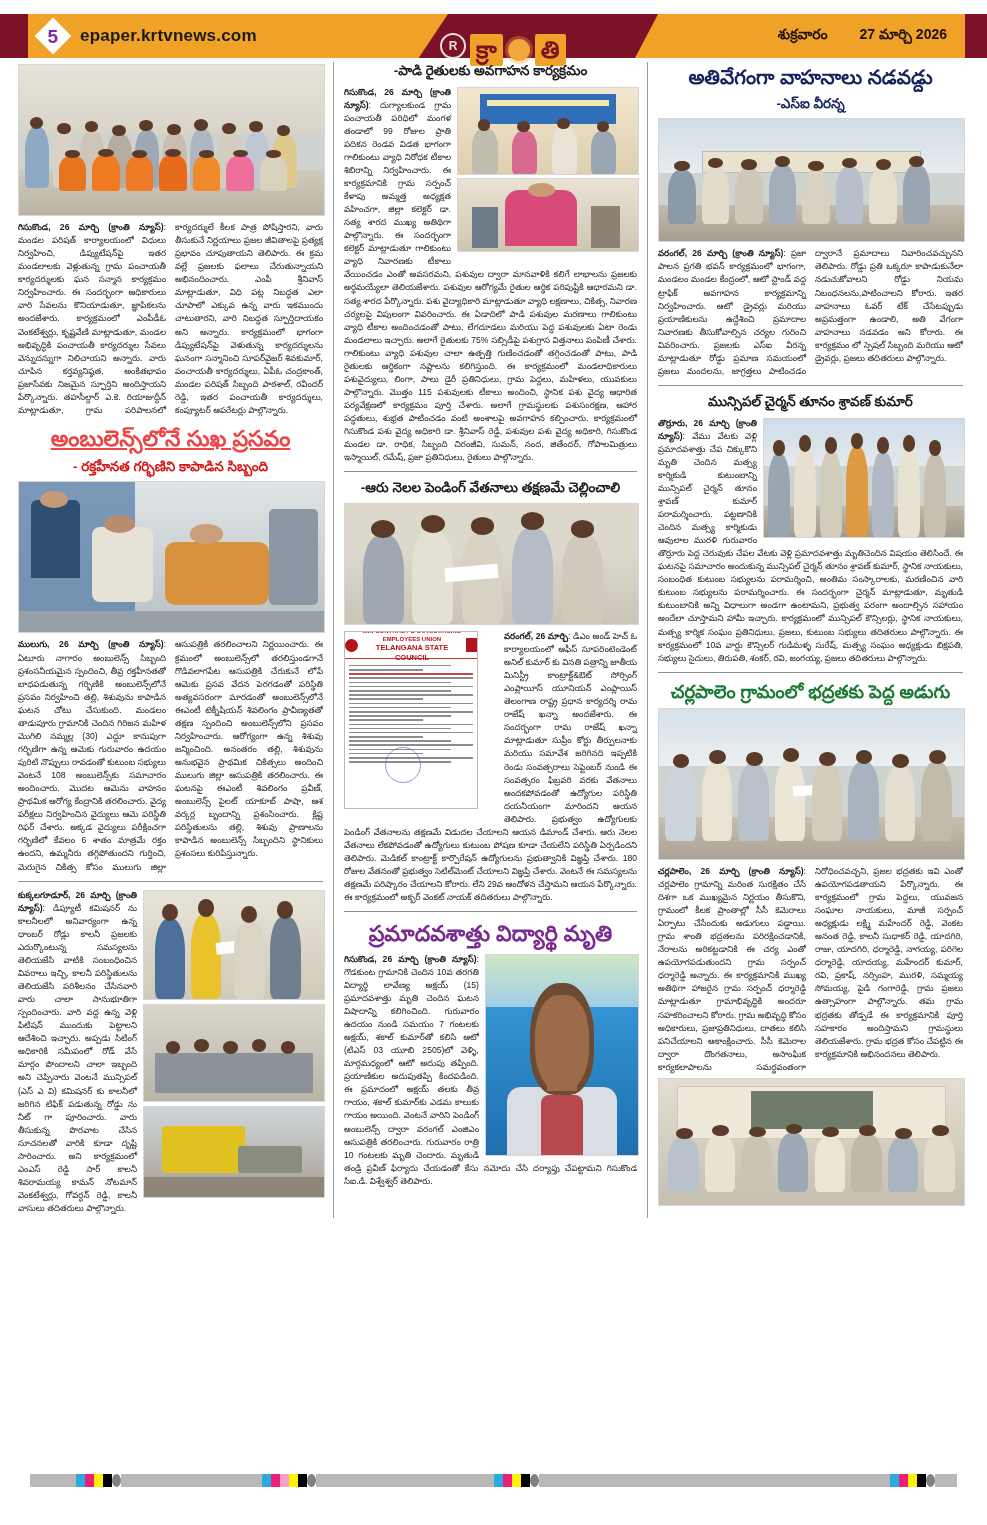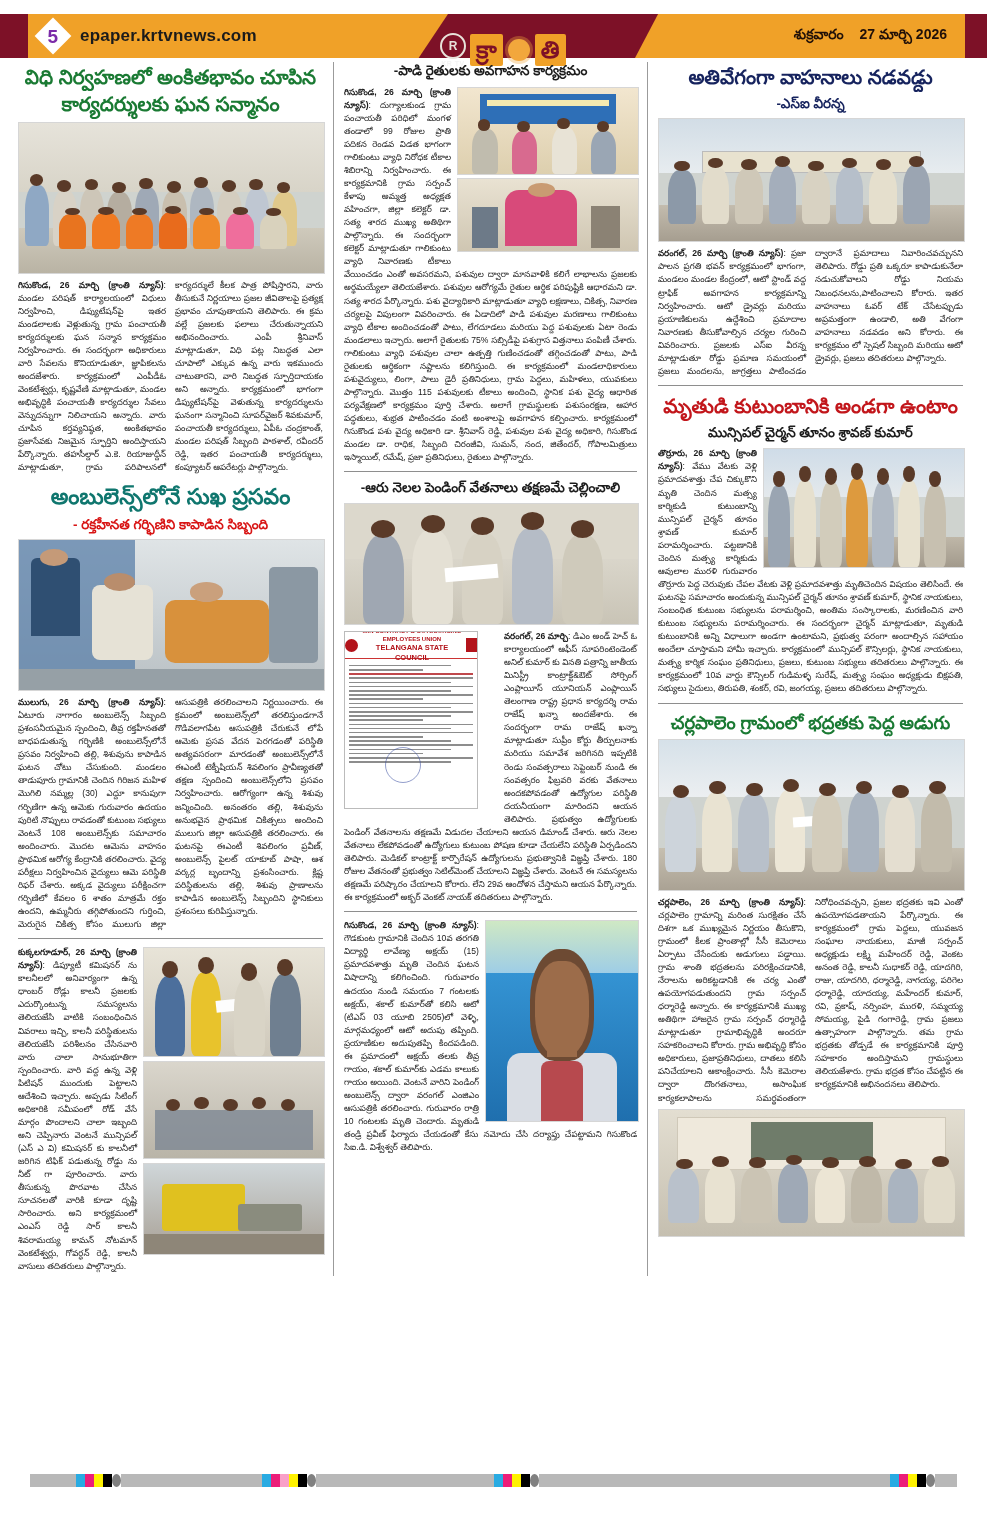--- a/index.html
+++ b/index.html
@@ -12,21 +12,21 @@
   .mast-left{position:absolute;left:28px;top:0;height:44px;width:420px;background:#f0a128;
              clip-path:polygon(0 0,100% 0,93% 100%,0 100%);display:flex;align-items:center;}
   .diamond{width:26px;height:26px;background:#fff;transform:rotate(45deg);margin-left:12px;
            display:flex;align-items:center;justify-content:center;flex:none;}
   .diamond span{transform:rotate(-45deg);color:#7b2ba8;font-weight:bold;font-size:19px;line-height:1;}
   .mast-url{margin-left:14px;font-weight:bold;font-size:17px;color:#1b1b1b;letter-spacing:.2px;}
   .mast-right{position:absolute;right:22px;top:0;height:44px;width:330px;background:#f0a128;
               clip-path:polygon(7% 0,100% 0,100% 100%,0 100%);display:flex;align-items:center;
               justify-content:flex-end;padding-right:18px;box-sizing:border-box;}
   .mast-date{font-size:14px;font-weight:bold;color:#201008;}
-  .mast-date .dt{margin-left:12px;text-align:center;}
+  .mast-date .dt{margin-left:28px;text-align:center;}
   .logo{position:absolute;left:440px;top:14px;height:44px;display:flex;align-items:center;}
   .logo-krtv{display:flex;flex-direction:column;align-items:center;justify-content:center;
              color:#f3f3f3;margin:0 4px 0 0;}
   .logo-ring{width:22px;height:22px;border:2px solid #e8e2da;border-radius:50%;display:flex;
              align-items:center;justify-content:center;font-size:12px;font-weight:bold;color:#e8e2da;}
   .logo-sub{font-size:7px;font-weight:bold;letter-spacing:.5px;margin-top:1px;}
   .logo-word{background:#f0a128;color:#7d1127;font-weight:bold;font-size:24px;padding:1px 6px;
              border-radius:2px;line-height:30px;}
   .logo-sun{width:22px;height:22px;border-radius:50%;background:#f2a73c;margin:0 5px;
             box-shadow:0 0 0 3px rgba(242,167,60,.35);}
@@ -39,21 +39,21 @@
   .col.c1{padding-right:10px;}
   .col.c2{padding:0 10px;border-left:1px solid #9b9b9b;border-right:1px solid #9b9b9b;}
   .col.c3{padding-left:10px;}
 
   
   h1.hl{margin:2px 0 4px;font-size:20px;line-height:1.34;text-align:center;font-weight:bold;}
   h2.sub{margin:0 0 6px;font-size:13.5px;line-height:1.3;text-align:center;font-weight:bold;color:#1c1c1c;}
   .hl.green{color:#1a7a33;}
   .hl.orange{color:#e8531a;}
   .hl.navy{color:#16235e;}
-  .hl.red{color:#0f766e;}
+  .hl.red{color:#ef4444;text-decoration:underline;}
   .hl.darkred{color:#c2161b;}
   .hl.black{color:#111;}
   .hl.purple{color:#7a2b8f;}
   .hl.big{font-size:22px;}
   .hl.sm{font-size:18px;}
 
   
   .body{font-size:8.6px;line-height:1.52;text-align:justify;color:#1a1a1a;
         font-family:"Liberation Sans","DejaVu Sans",sans-serif;}
   .body p{margin:0 0 3px;}
@@ -119,21 +119,20 @@
         <span class="dt">27 మార్చి 2026</span>
       </div>
     </div>
   </div>
 
   <div class="cols">
 
     <div class="col c1">
 
       <article>
-        <h1 class="hl green">విధి నిర్వహణలో అంకితభావం చూపిన కార్యదర్శులకు ఘన సన్మానం</h1>
         <div class="photo" style="width:100%;height:150px;margin:2px 0 5px;">
           <div class="wall"></div>
           <div style="position:absolute;left:0;right:0;bottom:0;height:30%;background:linear-gradient(#cfcabc,#b9b3a4)"></div>
           <div class="crowd">
             <div class="p" style="left:2%;width:8%;height:70%;background:#8fa8c4"></div>
               <div class="head" style="left:3.5%;bottom:68%;width:4.5%;height:14%"></div>
             <div class="p" style="left:11%;width:8%;height:64%;background:#d8d2c6"></div>
               <div class="head" style="left:12.5%;bottom:62%;width:4.5%;height:13%"></div>
             <div class="p" style="left:20%;width:8%;height:66%;background:#cdc6b8"></div>
               <div class="head" style="left:21.5%;bottom:64%;width:4.5%;height:13%"></div>
@@ -324,20 +323,21 @@
               <div class="stamp"></div>
             </div>
           </div>
           <p><b>వరంగల్, 26 మార్చి</b><span>: డిఎం అండ్ హెచ్ ఓ కార్యాలయంలో ఆఫీస్ సూపరింటెండెంట్ అనిల్ కుమార్ కు వినతి పత్రాన్ని జాతీయ మినిస్ట్రీ కాంట్రాక్ట్&amp;ఔట్ సోర్సింగ్ ఎంప్లాయీస్ యూనియన్ ఎంప్లాయిస్ తెలంగాణ రాష్ట్ర ప్రధాన కార్యదర్శి రామ రాజేష్ ఖన్నా అందజేశారు. ఈ సందర్భంగా రామ రాజేష్ ఖన్నా మాట్లాడుతూ సుప్రీం కోర్టు తీర్పులనాకు మరియు సమావేశ జరిగినది ఇప్పటికి రెండు సంవత్సరాలు సెప్టెంబర్ నుండి ఈ సంవత్సరం ఫిబ్రవరి వరకు వేతనాలు అందకపోవడంతో ఉద్యోగుల పరిస్థితి దయనీయంగా మారిందని ఆయన తెలిపారు. ప్రభుత్వం ఉద్యోగులకు పెండింగ్ వేతనాలను తక్షణమే విడుదల చేయాలని ఆయన డిమాండ్ చేశారు. ఆరు నెలల వేతనాలు లేకపోవడంతో ఉద్యోగులు కుటుంబ పోషణ కూడా చేయలేని పరిస్థితి ఏర్పడిందని తెలిపారు. మెడికల్ కాంట్రాక్ట్ కార్పొరేషన్ ఉద్యోగులను ప్రభుత్వానికి విజ్ఞప్తి చేశారు. 180 రోజుల వేతనంతో ప్రభుత్వం సెటిల్‌మెంట్ చేయాలని విజ్ఞప్తి చేశారు. వెంటనే ఈ సమస్యలను తక్షణమే పరిష్కారం చేయాలని కోరారు. లేని 29వ ఆందోళన చేస్తామని ఆయన పేర్కొన్నారు. ఈ కార్యక్రమంలో అక్బర్ వెంకట్ నాయక్ తదితరులు పాల్గొన్నారు.</span></p>
         </div>
       </article>
 
       <div class="rule"></div>
 
       <article>
+        <h1 class="hl purple big">ప్రమాదవశాత్తు విద్యార్థి మృతి</h1>
         <div class="body">
           <div class="wrapimg" style="width:152px;">
             <div class="photo" style="width:152px;height:200px;">
               <div style="position:absolute;inset:0;background:linear-gradient(#3ba0e0,#1f6fae)"></div>
               <div style="position:absolute;left:0;top:0;width:100%;height:26%;background:linear-gradient(#cfe8c4,#9ecde6)"></div>
               <div style="position:absolute;left:14%;bottom:0;width:72%;height:34%;background:#d9dde4;border-radius:14px 14px 0 0"></div>
               <div style="position:absolute;left:36%;bottom:0;width:28%;height:30%;background:#b7494e;border-radius:8px 8px 0 0"></div>
               <div style="position:absolute;left:29%;top:14%;width:42%;height:56%;background:#6d4a33;border-radius:46% 46% 38% 38%"></div>
               <div style="position:absolute;left:32%;top:20%;width:36%;height:48%;background:#9c6c4a;border-radius:42% 42% 44% 44%"></div>
               <div style="position:absolute;left:40%;bottom:32%;width:20%;height:12%;background:#9c6c4a"></div>
@@ -377,21 +377,20 @@
           </div>
         </div>
         <div class="body twocol">
           <p><b>వరంగల్, 26 మార్చి (క్రాంతి న్యూస్)</b><span>: ప్రజా పాలన ప్రగతి భవన్ కార్యక్రమంలో భాగంగా, మండలం మండల కేంద్రంలో, ఆటో స్టాండ్ వద్ద ట్రాఫిక్ అవగాహన కార్యక్రమాన్ని నిర్వహించారు. ఆటో డ్రైవర్లు మరియు ప్రయాణికులను ఉద్దేశించి ప్రమాదాల నివారణకు తీసుకోవాల్సిన చర్యల గురించి వివరించారు. ప్రజలకు ఎస్ఐ వీరన్న మాట్లాడుతూ రోడ్డు ప్రమాణ సమయంలో ప్రజలు మందలను, జాగ్రత్తలు పాటించడం ద్వారానే ప్రమాదాలు నివారించవచ్చునని తెలిపారు. రోడ్డు ప్రతి ఒక్కరూ కాపాడుకునేలా నడుచుకోవాలని రోడ్డు నియమ నిబంధనలను,పాటించాలని కోరారు. ఇతర వాహనాలు ఓవర్ టేక్ చేసేటప్పుడు అప్రమత్తంగా ఉండాలి, అతి వేగంగా వాహనాలు నడవడం అని కోరారు. ఈ కార్యక్రమం లో స్పెషల్ సిబ్బంది మరియు ఆటో డ్రైవర్లు, ప్రజలు తదితరులు పాల్గొన్నారు.</span></p>
         </div>
       </article>
 
       <div class="rule"></div>
 
       <article>
-        <h1 class="hl darkred">మృతుడి కుటుంబానికి అండగా ఉంటాం</h1>
         <h2 class="sub">మున్సిపల్ చైర్మన్ తూనం శ్రావణ్ కుమార్</h2>
         <div class="body">
           <div class="wrapimg" style="width:200px;">
             <div class="photo" style="width:200px;height:118px;">
               <div class="sky" style="height:40%;background:linear-gradient(#cfdce8,#e4e9ec)"></div>
               <div style="position:absolute;left:0;right:0;bottom:0;height:26%;background:linear-gradient(#bfb7a8,#a29a8c)"></div>
               <div class="p" style="left:2%;width:11%;height:70%;background:#9aa5b2"></div>
                 <div class="head" style="left:4.5%;bottom:68%;width:6%;height:14%"></div>
               <div class="p" style="left:15%;width:11%;height:74%;background:#e6e0ce"></div>
                 <div class="head" style="left:17.5%;bottom:72%;width:6%;height:14%"></div>

